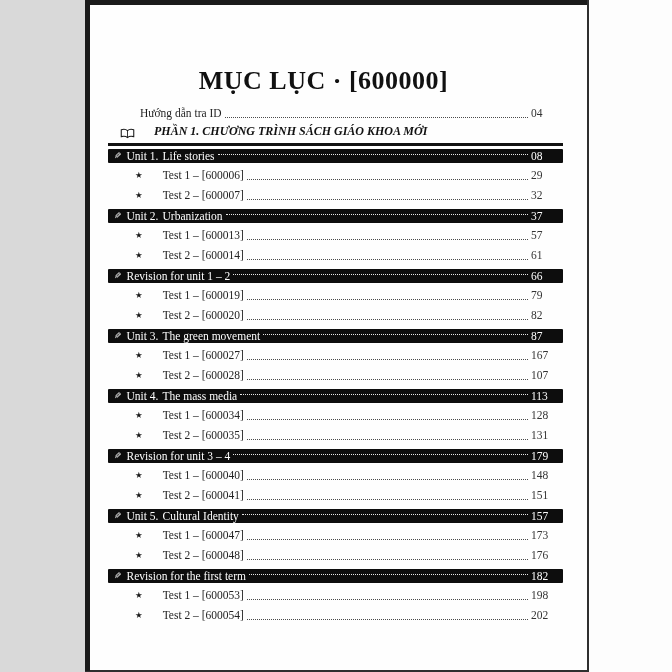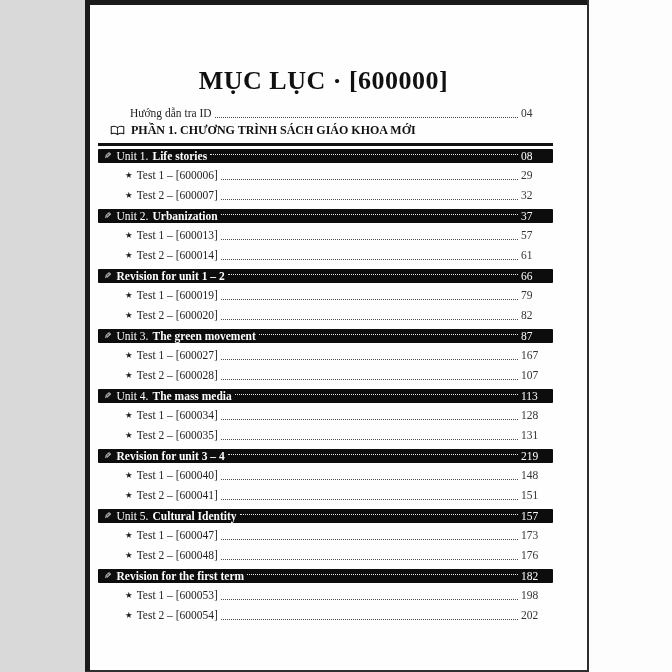--- a/index.html
+++ b/index.html
@@ -13,57 +13,57 @@
   .edge-left{position:absolute;left:85px;top:0;width:5px;height:671px;background:#1b1b1b;}
   .edge-top{position:absolute;left:85px;top:0;width:504px;height:5px;background:#1b1b1b;}
   .edge-right{position:absolute;left:587px;top:0;width:2px;height:672px;background:#2f2f2f;}
   .edge-bottom{position:absolute;left:85px;top:670px;width:504px;height:2px;background:#2f2f2f;}
   .page{position:absolute;left:90px;top:5px;width:497px;height:665px;background:#fefefe;}
 
   .title{
     position:absolute;left:6px;top:61px;width:455px;text-align:center;
     font-size:26px;font-weight:bold;letter-spacing:0.5px;color:#111;
   }
-  .content{position:absolute;left:8px;top:95px;width:455px;}
+  .content{position:absolute;left:18px;top:95px;width:455px;}
 
   .row{display:flex;align-items:flex-end;font-size:11.5px;line-height:15px;}
   .dots{flex:1;border-bottom:1.5px dotted #4a4a4a;margin:0 3px 3px 3px;min-width:10px;}
   .num{min-width:24px;text-align:left;color:#333;}
 
   .intro-row{height:21px;padding-left:32px;padding-right:8px;}
 
   .part-heading{
-    display:flex;align-items:center;gap:6px;
+    display:flex;align-items:flex-end;gap:19px;
     height:17px;margin-top:1px;padding-left:12px;
-    font-size:12px;font-weight:bold;color:#111;
+    font-size:12px;font-weight:bold;color:#111;font-style:italic;
   }
   .book-ic{width:15px;height:11px;display:inline-block;}
   .rule{height:2.5px;background:#121212;margin-top:4px;}
 
   .sections{margin-top:3px;}
   .section{height:60px;}
   .unit-bar{
     display:flex;align-items:center;height:14px;background:#0d0d0d;color:#fff;
     padding:0 8px 0 6px;font-size:11.5px;line-height:14px;border-radius:1px;
   }
   .unit-bar .dots{border-bottom-color:#e8e8e8;margin-bottom:2px;}
   .unit-bar .num{color:#fff;}
   .pen-ic{
     display:inline-block;transform:scaleX(-1);font-size:9px;line-height:14px;
     margin-right:5px;color:#fff;font-family:"DejaVu Sans",sans-serif;
   }
   .unit-prefix{font-weight:400;margin-right:4px;text-align:center;}
-  .unit-name{font-weight:700;}
+  .unit-name{font-weight:400;}
   .test-row{height:20px;padding-left:27px;padding-right:8px;}
   .test-row:first-of-type{margin-top:6px;}
   .star{
     font-size:8.5px;line-height:15px;margin-right:4px;color:#1a1a1a;
     font-family:"DejaVu Sans",sans-serif;
   }
-  .test-label{color:#222;}
+  .test-label{color:#222;margin-left:16px;}
 </style>
 </head>
 <body>
 
 <div class="canvas">
   <div class="margin-strip"></div>
   <div class="edge-top"></div>
   <div class="edge-right"></div>
   <div class="edge-bottom"></div>
 
@@ -197,21 +197,21 @@
       <span class="num">131</span>
     </div>
   </div>
 
   <div class="section">
     <div class="row unit-bar">
       <span class="pen-ic">✎</span>
 
       <span class="unit-name">Revision for unit 3 – 4</span>
       <span class="dots"></span>
-      <span class="num">219</span>
+      <span class="num">179</span>
     </div>
     <div class="row test-row">
       <span class="star">★</span>
       <span class="test-label">Test 1 – [600040]</span>
       <span class="dots"></span>
       <span class="num">148</span>
     </div>
     <div class="row test-row">
       <span class="star">★</span>
       <span class="test-label">Test 2 – [600041]</span>

